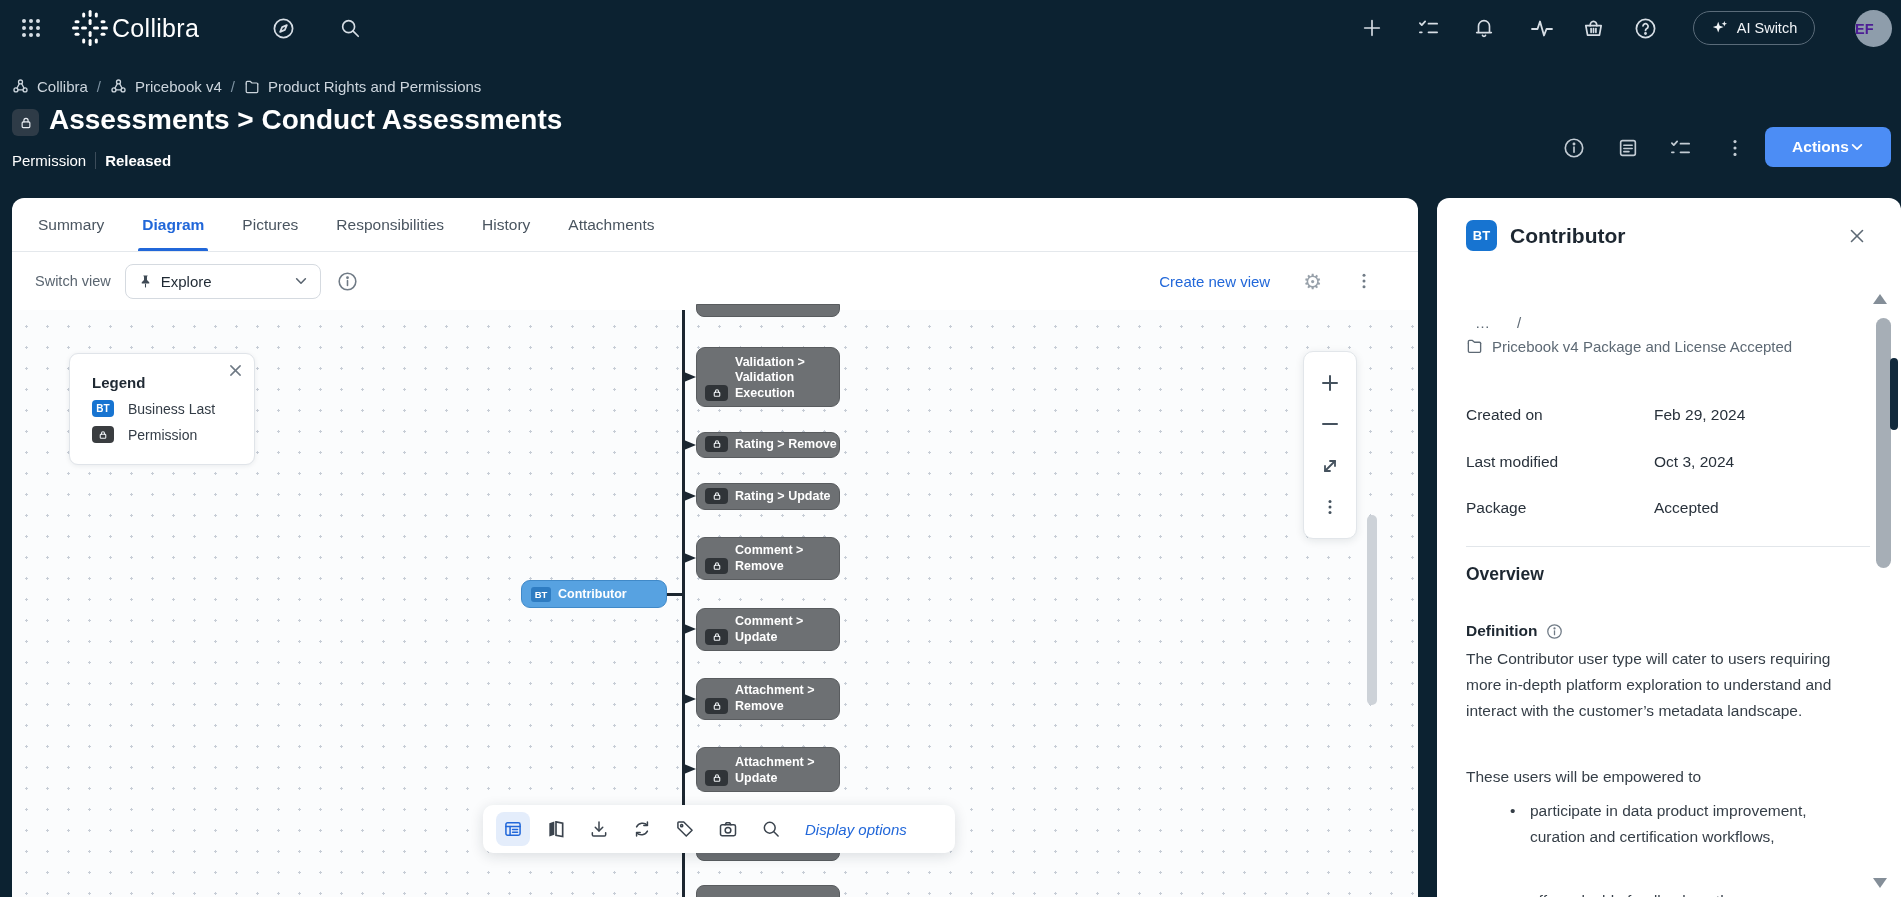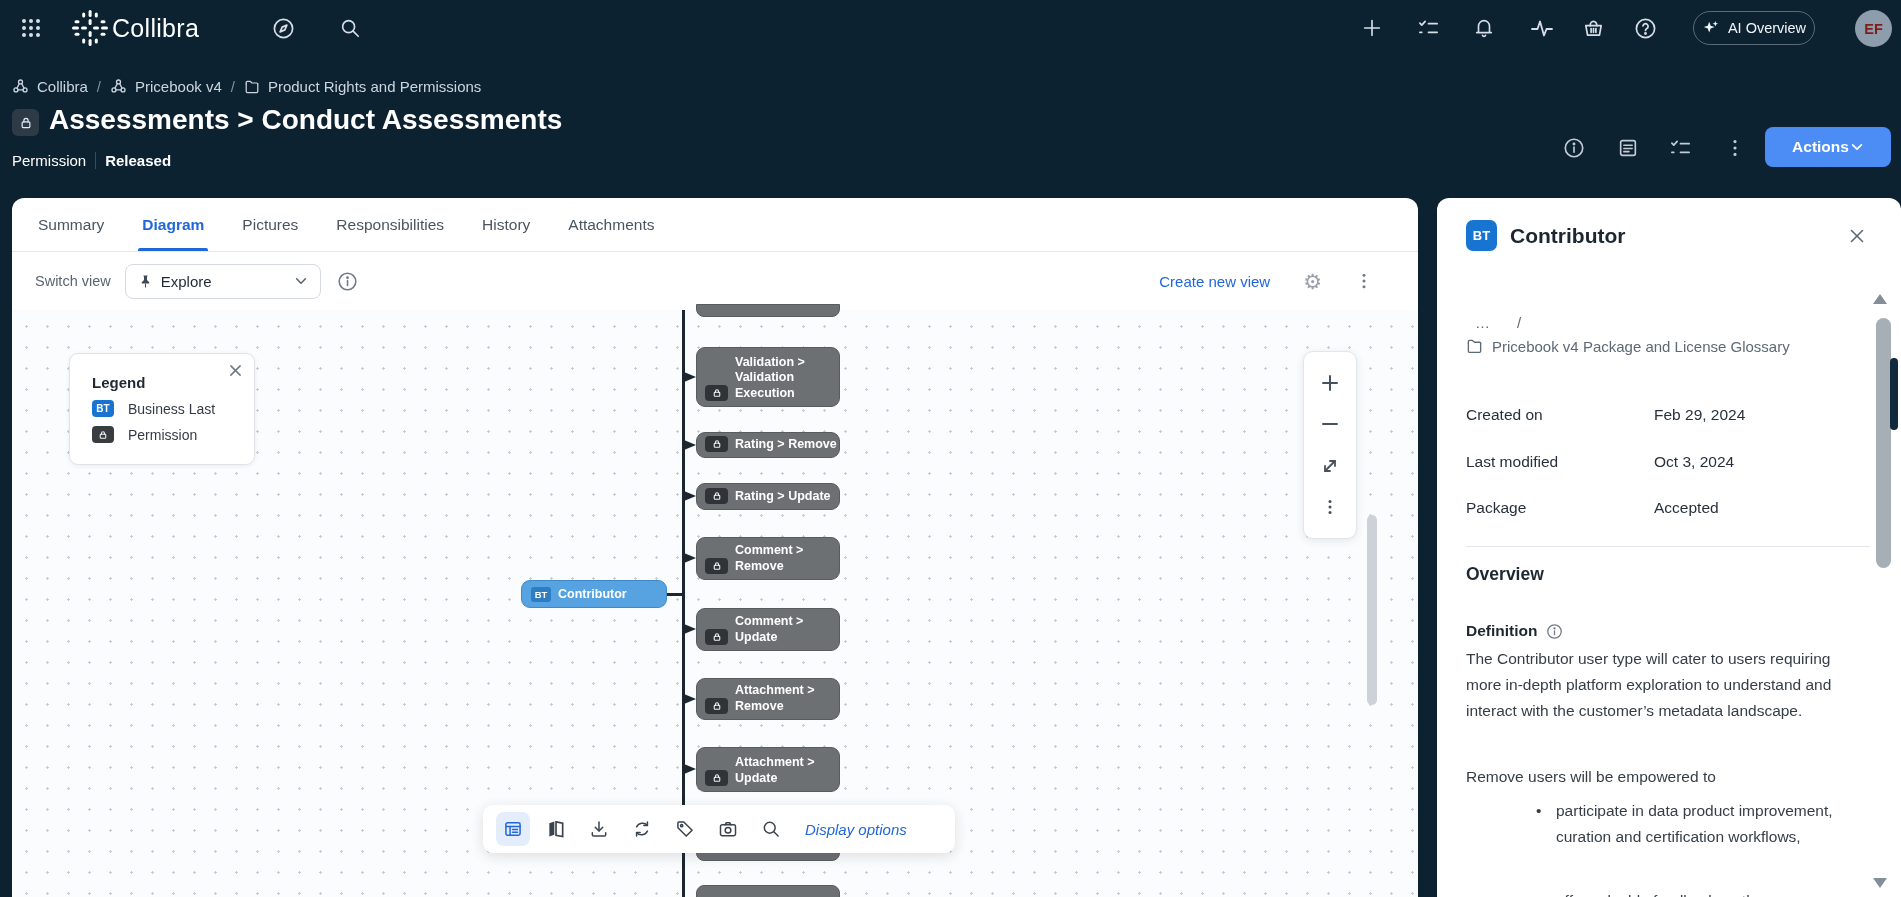--- a/index.html
+++ b/index.html
@@ -9,21 +9,21 @@
   svg { display:block; }
   .ic { fill:none; stroke:currentColor; stroke-width:1.8; stroke-linecap:round; stroke-linejoin:round; }
 
   
   .topbar { position:absolute; left:0; top:0; width:1901px; height:58px; color:#d7dee5; }
   .tb-item { position:absolute; top:0; height:56px; display:flex; align-items:center; justify-content:center; }
   .brand-text { color:#ffffff; font-size:25px; font-weight:500; letter-spacing:.3px; }
   .ai-pill { position:absolute; left:1693px; top:11px; width:122px; height:34px; border:1px solid #5a6b79; border-radius:17px;
              display:flex; align-items:center; justify-content:center; gap:8px; color:#f2f5f8; font-size:14.5px; cursor:pointer; }
   .avatar { position:absolute; left:1855px; top:10px; width:37px; height:37px; border-radius:50%; background:#8e9dab;
-            color:#7f1d1d; font-size:14.5px; font-weight:700; display:flex; align-items:center; justify-content:center; }
+            color:#4c1d95; font-size:14.5px; font-weight:700; display:flex; align-items:center; justify-content:flex-start; }
 
   
   .crumbs { position:absolute; left:12px; top:78px; display:flex; align-items:center; gap:9px; color:#ccd5dd; font-size:15px; }
   .crumb-sep { color:#7e93a2; }
   .crumbs .cr { display:flex; align-items:center; gap:8px; cursor:pointer; }
   .title-row { position:absolute; left:12px; top:104px; display:flex; align-items:flex-end; gap:10px; }
   .lock-badge { width:27px; height:27px; background:#2e3b47; border-radius:6px; display:flex; align-items:center; justify-content:center; color:#e8edf2; }
   .page-title { color:#ffffff; font-size:28px; font-weight:700; }
   .meta-row { position:absolute; left:12px; top:152px; display:flex; align-items:center; gap:9px; color:#ffffff; font-size:15px; }
   .meta-div { width:1px; height:17px; background:#3c4c5a; }
@@ -91,21 +91,21 @@
   .p-close { margin-left:auto; color:#5d6974; cursor:pointer; }
   .p-crumb1 { position:absolute; left:38px; top:116px; display:flex; gap:27px; color:#5d6974; font-size:15px; }
   .p-crumb2 { position:absolute; left:29px; top:140px; display:flex; align-items:center; gap:9px; color:#5d6974; font-size:15px; }
   .fld { position:absolute; left:29px; right:60px; display:flex; font-size:15.5px; color:#28313b; }
   .fld .v { position:absolute; left:188px; }
   .p-divider { position:absolute; left:29px; width:404px; height:1px; background:#e2e6ea; top:348px; }
   .p-overview { position:absolute; left:29px; top:366px; font-size:17.5px; font-weight:600; color:#1d2731; }
   .p-def { position:absolute; left:29px; top:424px; font-size:15.5px; font-weight:600; color:#1d2731; display:flex; align-items:center; gap:9px; }
   .p-def .i { color:#707b86; }
   .p-para { position:absolute; left:29px; width:384px; font-size:15.5px; line-height:26.2px; color:#353e47; }
-  .p-bullet { position:absolute; left:93px; width:300px; font-size:15.5px; line-height:26.2px; color:#353e47;margin-left:26px; }
+  .p-bullet { position:absolute; left:93px; width:300px; font-size:15.5px; line-height:26.2px; color:#353e47; }
   .p-bullet::before { content:"•"; position:absolute; left:-20px; color:#353e47; }
   .p-scroll-up { position:absolute; right:14px; top:96px; width:0; height:0; border-left:7px solid transparent; border-right:7px solid transparent; border-bottom:10px solid #848e98; }
   .p-scroll-thumb { position:absolute; right:10px; top:120px; width:15px; height:250px; border-radius:8px; background:#a6aeb6; }
   .p-scroll-down { position:absolute; right:14px; top:680px; width:0; height:0; border-left:7px solid transparent; border-right:7px solid transparent; border-top:10px solid #848e98; }
   .page-scroll { position:absolute; left:1890px; top:358px; width:8px; height:72px; border-radius:4px; background:#11293c; z-index:50; }
 </style>
 </head>
 <body>
 
 <div id="app">
@@ -203,21 +203,21 @@
           <circle cx="12" cy="17.2" r="0.6" fill="currentColor"></circle>
         </svg>
     </div>
     <div class="ai-pill">
       <span>
         <svg width="18" height="18" viewBox="0 0 20 20" fill="#f2f5f8">
             <path d="M8 3 L9.6 7.4 L14 9 L9.6 10.6 L8 15 L6.4 10.6 L2 9 L6.4 7.4 Z"></path>
             <path d="M14.8 2.2 L15.6 4.4 L17.8 5.2 L15.6 6 L14.8 8.2 L14 6 L11.8 5.2 L14 4.4 Z"></path>
           </svg>
       </span>
-      <span>AI Overview</span>
+      <span>AI Switch</span>
     </div>
     <div class="avatar">
         <span>EF</span>
       </div>
   </div>
 
   <div class="crumbs">
     <span class="cr">
       <svg class="ic" width="17" height="17" viewBox="0 0 18 18" style="stroke-width:1.4">
           <circle cx="9" cy="4.2" r="2.1"></circle>
@@ -567,21 +567,21 @@
 
     <div class="p-crumb1">
       <span>…</span>
       <span>/</span>
     </div>
     <div class="p-crumb2">
       <svg class="ic" width="17" height="17" viewBox="0 0 18 18" style="stroke-width:1.4">
           <path d="M2.5 5.5 V14 a1.2 1.2 0 0 0 1.2 1.2 H14.3 a1.2 1.2 0 0 0 1.2-1.2 V5.5"></path>
           <path d="M2.5 5.5 V3.8 a1.2 1.2 0 0 1 1.2-1.2 H6.8 L9 4.5 H14.3 a1.2 1.2 0 0 1 1.2 1.2"></path>
         </svg>
-      <span>Pricebook v4 Package and License Glossary</span>
+      <span>Pricebook v4 Package and License Accepted</span>
     </div>
 
     <div class="fld" style="top:208px;">
       <span>Created on</span>
         <span class="v">Feb 29, 2024</span>
     </div>
     <div class="fld" style="top:255px;">
       <span>Last modified</span>
         <span class="v">Oct 3, 2024</span>
     </div>
@@ -597,21 +597,21 @@
       <span class="i">
         <svg class="ic" width="17" height="17" viewBox="0 0 24 24">
             <circle cx="12" cy="12" r="9.5"></circle>
             <line x1="12" y1="11" x2="12" y2="16.5"></line>
             <circle cx="12" cy="7.6" r="0.7" fill="currentColor"></circle>
           </svg>
       </span>
     </div>
 
     <p class="p-para" style="top:448px;">The Contributor user type will cater to users requiring more in-depth platform exploration to understand and interact with the customer’s metadata landscape.</p>
-    <p class="p-para" style="top:566px;">Remove users will be empowered to</p>
+    <p class="p-para" style="top:566px;">These users will be empowered to</p>
     <div class="p-bullet" style="top:600px;">participate in data product improvement, curation and certification workflows,</div>
     <div class="p-bullet" style="top:690px;">offer valuable feedback on the</div>
 
     <div class="p-scroll-up"></div>
     <div class="p-scroll-thumb"></div>
     <div class="p-scroll-down"></div>
   </div>
 
   <div class="page-scroll"></div>
 </div>

